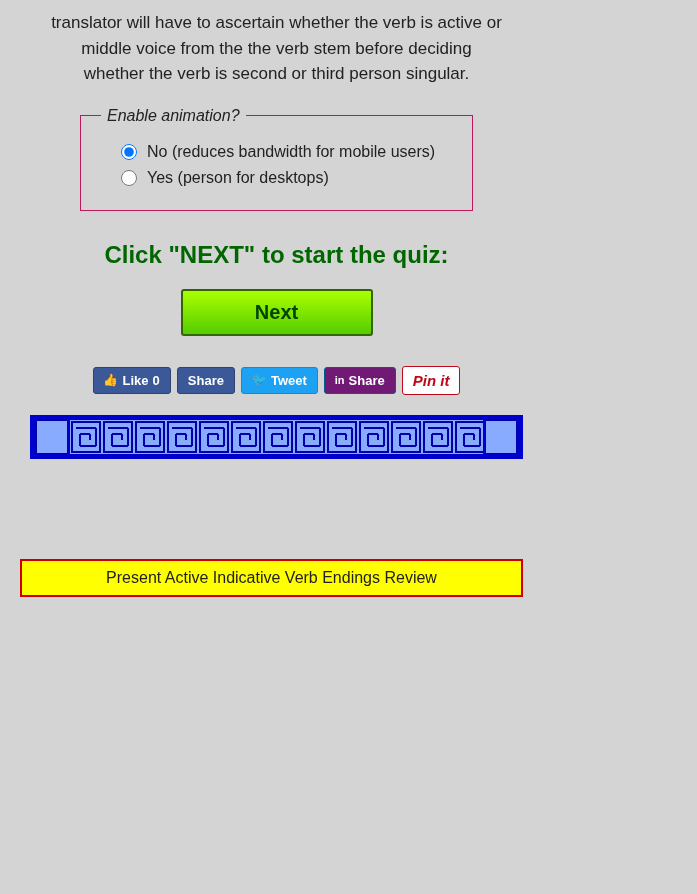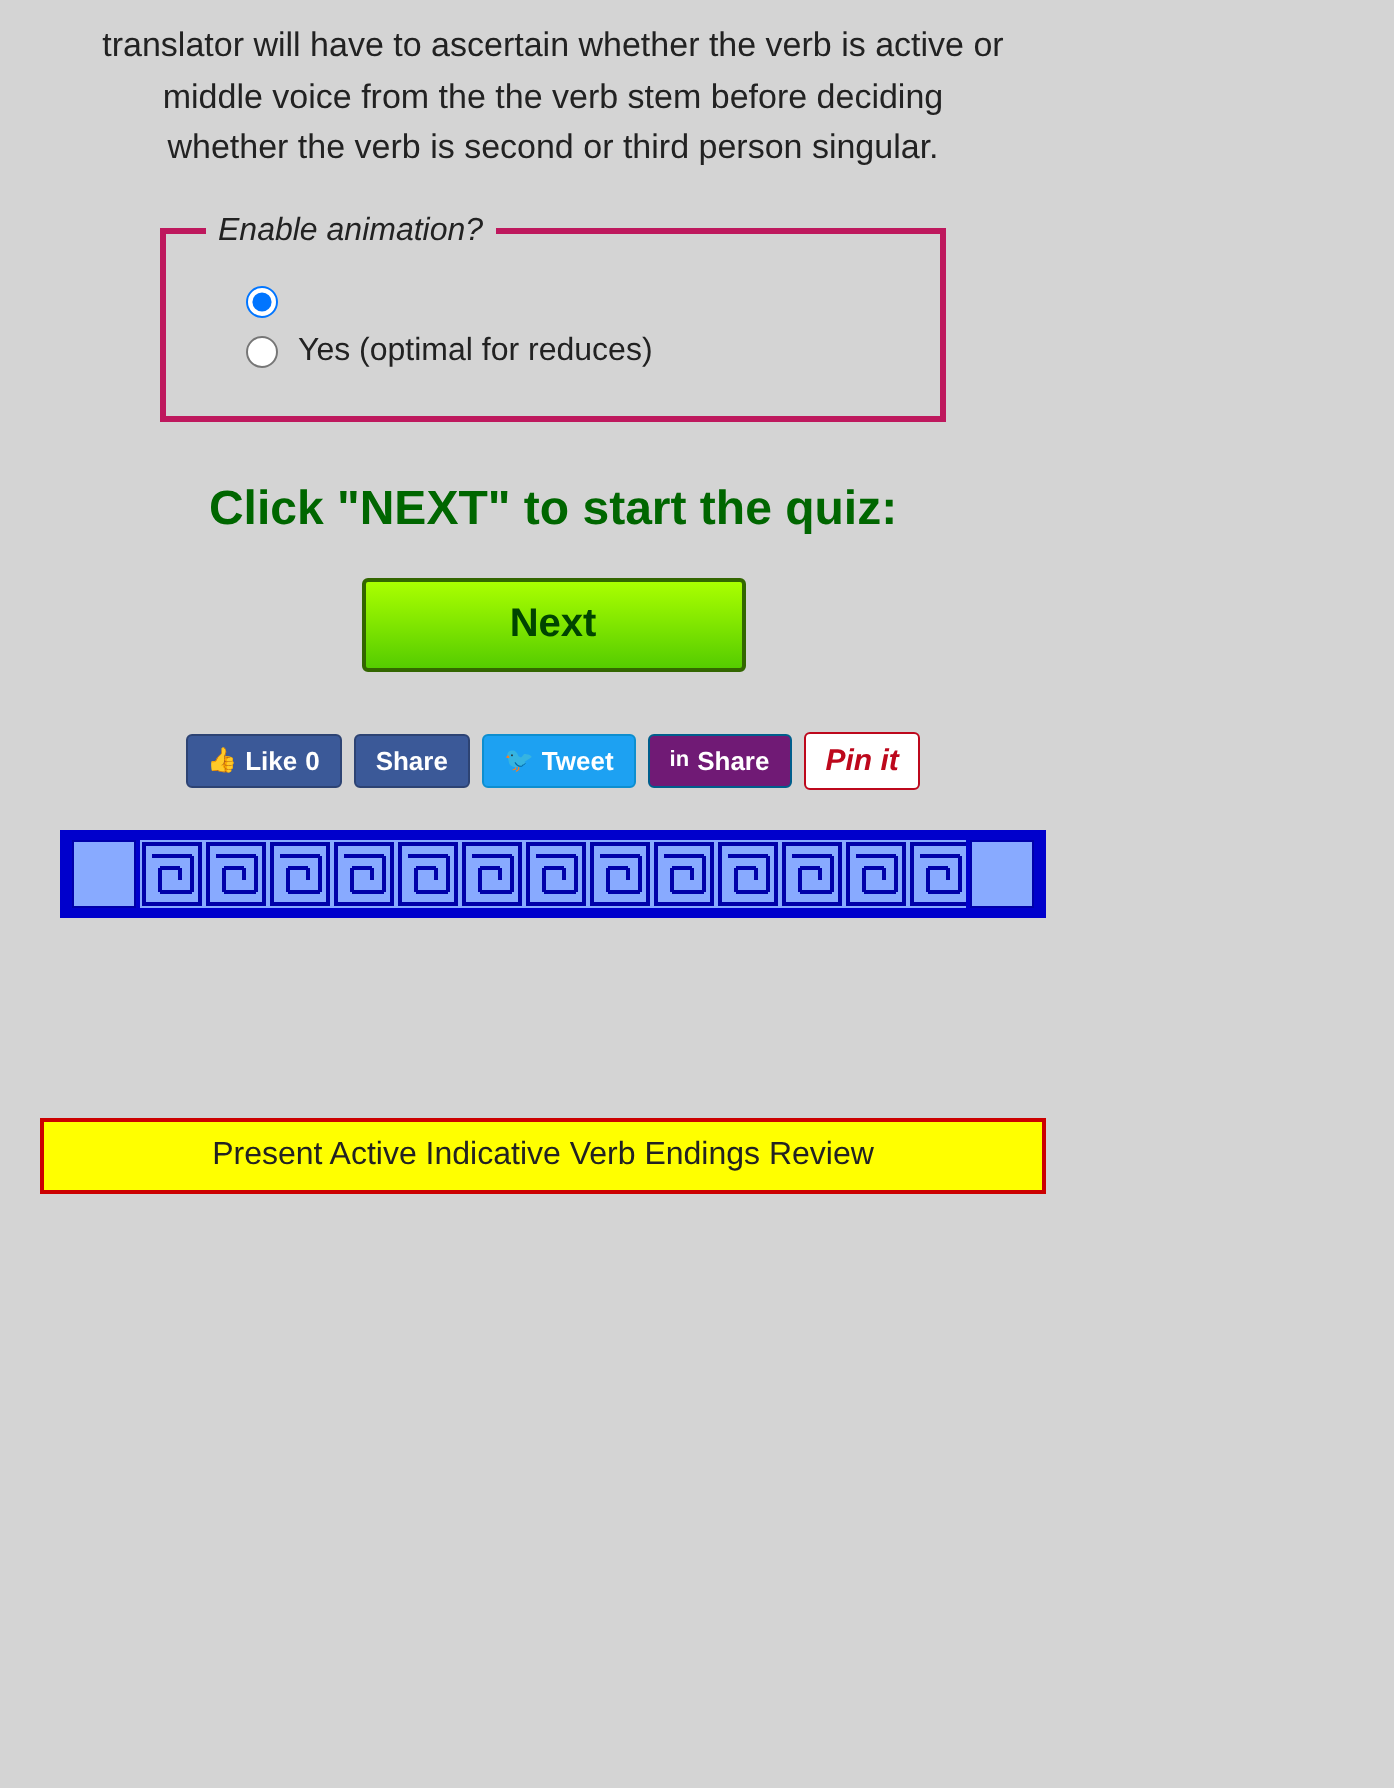--- a/index.html
+++ b/index.html
@@ -18,21 +18,21 @@
 
     .intro-text {
       text-align: center;
       font-size: 17px;
       line-height: 1.5;
       padding: 10px 30px 20px 30px;
       color: #222;
     }
 
     .animation-fieldset {
-      border: 3px solid #be185d;
+      border: 1px solid #be185d;
       margin: 0 60px 20px 60px;
       padding: 10px 20px 15px 20px;
       background: transparent;
     }
 
     .animation-legend {
       font-style: italic;
       font-size: 16px;
       color: #222;
       padding: 0 6px;
@@ -171,24 +171,25 @@
 <div class="main-container">
 
   <div class="intro-text">
     <span>translator will have to ascertain whether the verb is active or middle voice from the the verb stem before deciding whether the verb is second or third person singular.</span>
   </div>
 
   <fieldset class="animation-fieldset">
     <legend class="animation-legend">Enable animation?</legend>
     <div class="radio-option">
       <input type="radio" name="animation" value="no" checked="" style="">
+      <label>No (reduces bandwidth for mobile users)</label>
     </div>
     <div class="radio-option">
       <input type="radio" name="animation" value="yes" style="">
-      <label>Yes (optimal for reduces)</label>
+      <label>Yes (person for desktops)</label>
     </div>
   </fieldset>
 
   <div class="click-instruction">Click "NEXT" to start the quiz:</div>
 
   <div class="next-button-container">
     <button class="next-button">Next</button>
   </div>
 
   <div class="social-bar">

